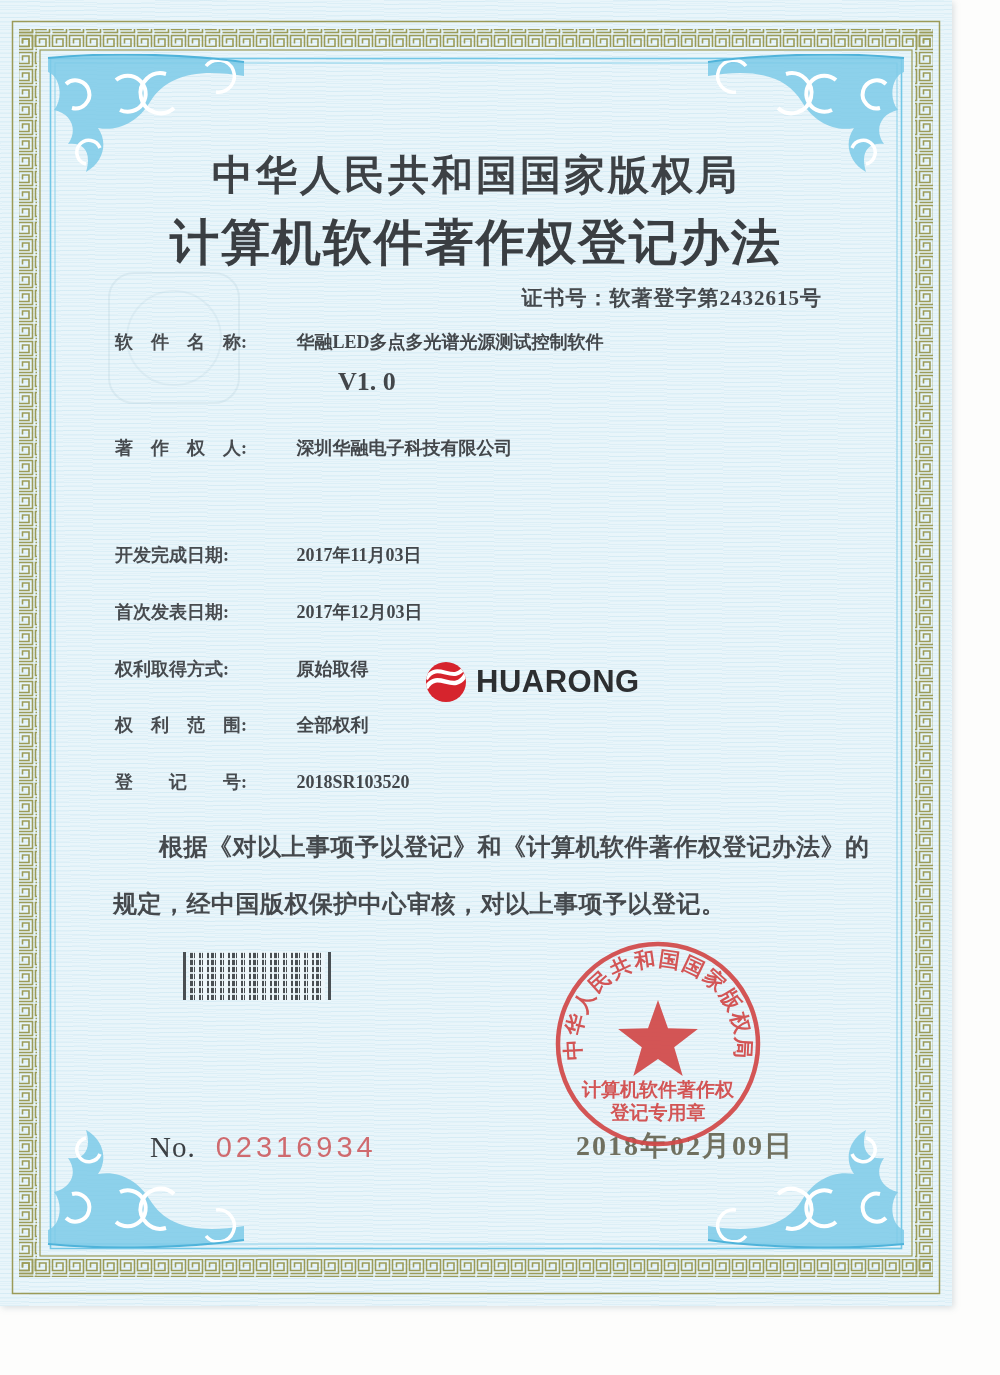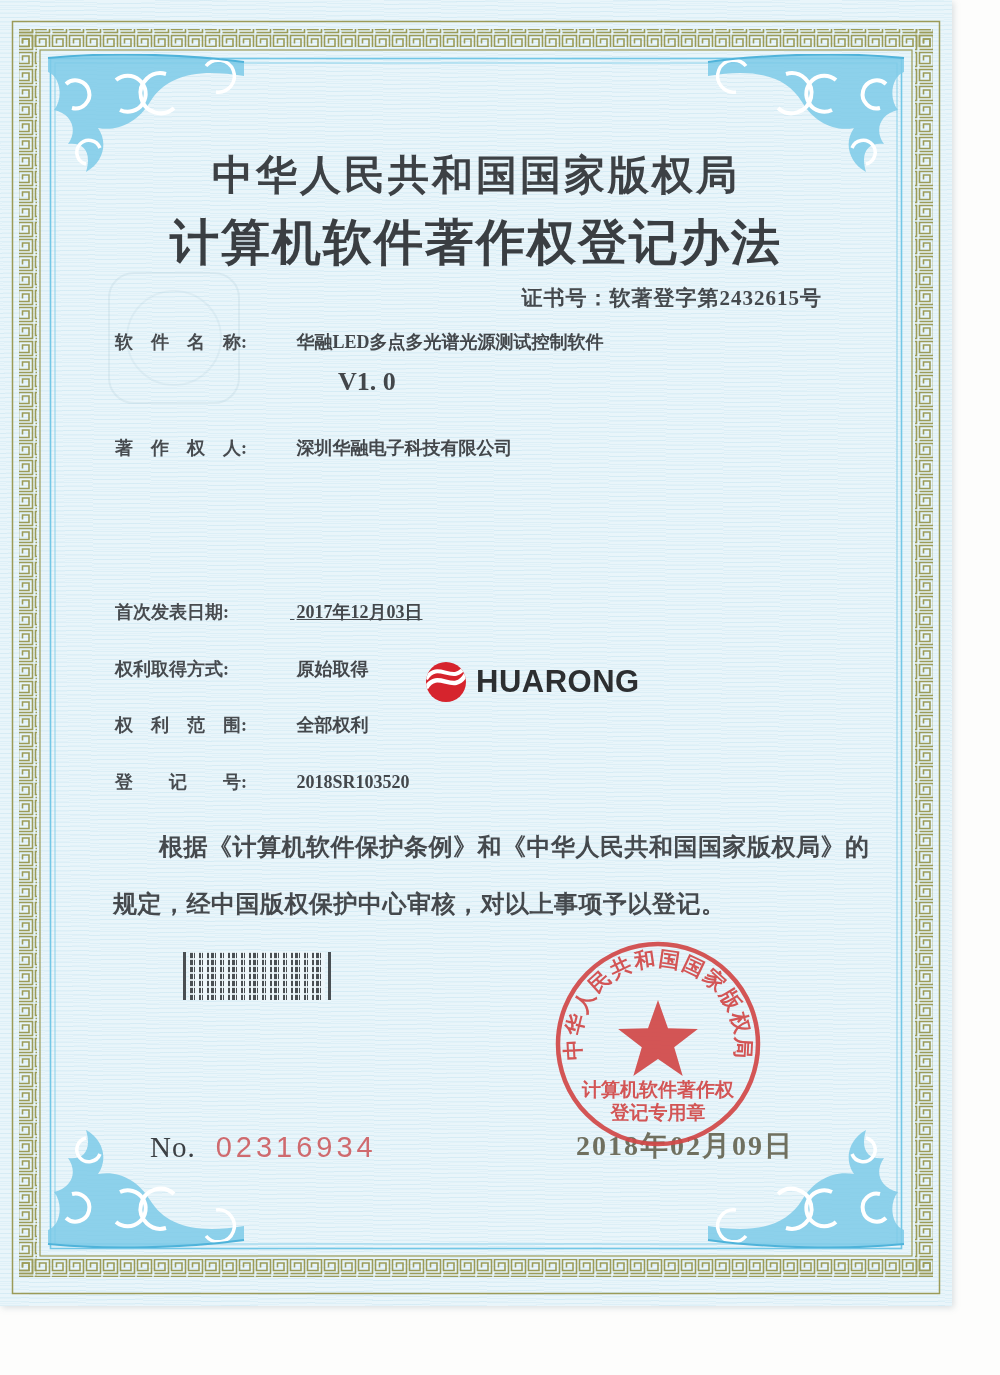--- a/index.html
+++ b/index.html
@@ -50,21 +50,21 @@
   }
 
   
   .frow { position:absolute; left:115px; font-size:18px; font-weight:700; color:#474b4f; }
   .frow .flabel { display:inline-block; min-width:175px; color:#474b4f; }
   .frow .fvalue { margin-left:2px; color:#43474b; }
   .r0 { top:330px; } .r0v2 { position:absolute; left:292px; top:367px;
         font-size:26px; font-weight:700; color:#43474b;margin-left:46px; }
   .r1 { top:436px; }
   .r2 { top:543px; }
-  .r3 { top:600px;text-decoration:underline; }
+  .r3 { top:600px; }
   .r4 { top:657px; }
   .r5 { top:713px; }
   .r6 { top:770px; }
 
   
   .statement { position:absolute; left:113px; width:770px; font-size:24px; font-weight:700;
                color:#45494d; letter-spacing:.5px; }
   .s1 { top:831px; text-indent:46px; }
   .s2 { top:888px; }
 
@@ -169,20 +169,24 @@
     <div class="frow r0">
       <span class="flabel">软　件　名　称:</span>
       <span class="fvalue">华融LED多点多光谱光源测试控制软件</span>
     </div>
     <div class="r0v2">V1. 0</div>
 
     <div class="frow r1">
       <span class="flabel">著　作　权　人:</span>
       <span class="fvalue">深圳华融电子科技有限公司</span>
     </div>
+    <div class="frow r2">
+      <span class="flabel">开发完成日期:</span>
+      <span class="fvalue">2017年11月03日</span>
+    </div>
     <div class="frow r3">
       <span class="flabel">首次发表日期:</span>
       <span class="fvalue">2017年12月03日</span>
     </div>
     <div class="frow r4">
       <span class="flabel">权利取得方式:</span>
       <span class="fvalue">原始取得</span>
     </div>
     <div class="frow r5">
       <span class="flabel">权　利　范　围:</span>
@@ -202,21 +206,21 @@
           </defs>
         <circle cx="22" cy="22" r="20" fill="#d6242d"></circle>
         <g clip-path="url(#lc)">
           <path d="M2,28 C14,8 30,36 42,14" fill="none" stroke="#ffffff" stroke-width="4.5"></path>
           <path d="M2,19 C14,-1 30,27 42,5" fill="none" stroke="#ffffff" stroke-width="4"></path>
         </g>
       </svg>
       <span class="logo-text">HUARONG</span>
     </div>
 
-    <div class="statement s1">根据《计算机软件保护条例》和《中华人民共和国国家版权局》的</div>
+    <div class="statement s1">根据《对以上事项予以登记》和《计算机软件著作权登记办法》的</div>
     <div class="statement s2">规定，经中国版权保护中心审核，对以上事项予以登记。</div>
 
     <div class="barcode"></div>
 
     <div class="serial">
       <span class="no-prefix">No.</span>
       <span class="no-value">02316934</span>
     </div>
 
     <div class="issue-date">2018年02月09日</div>

